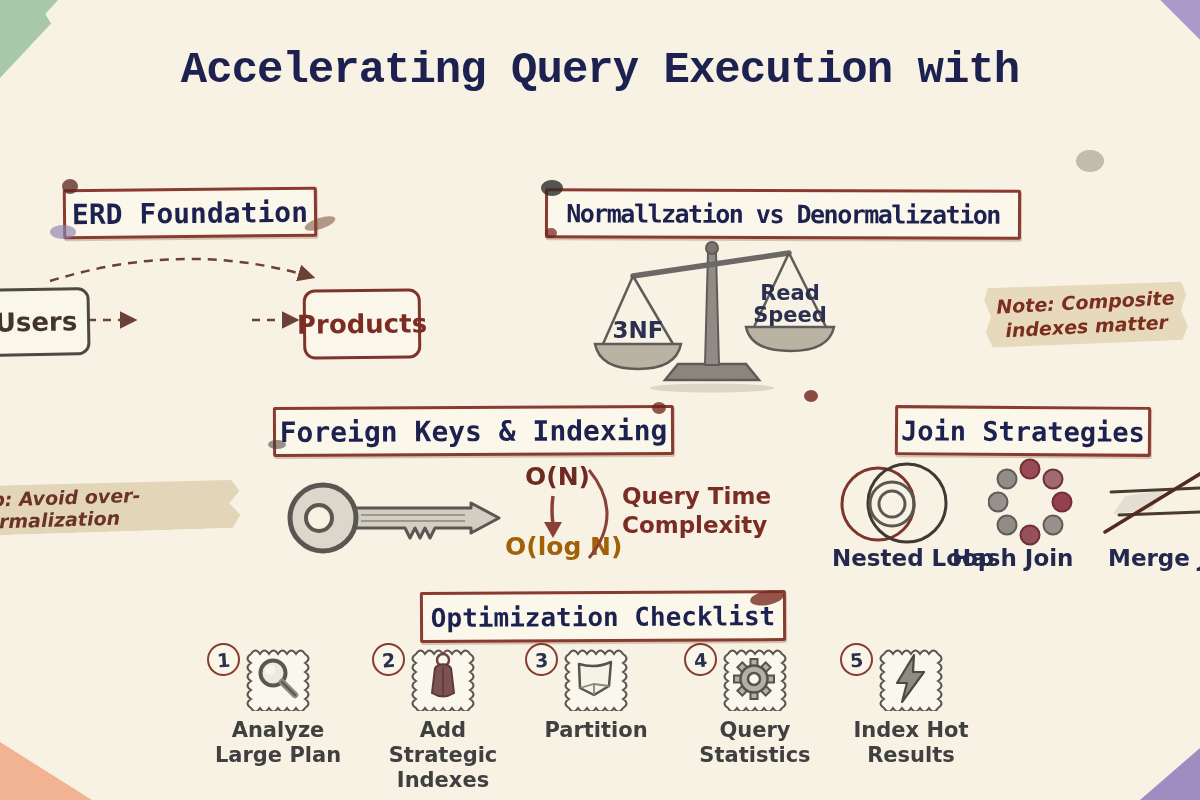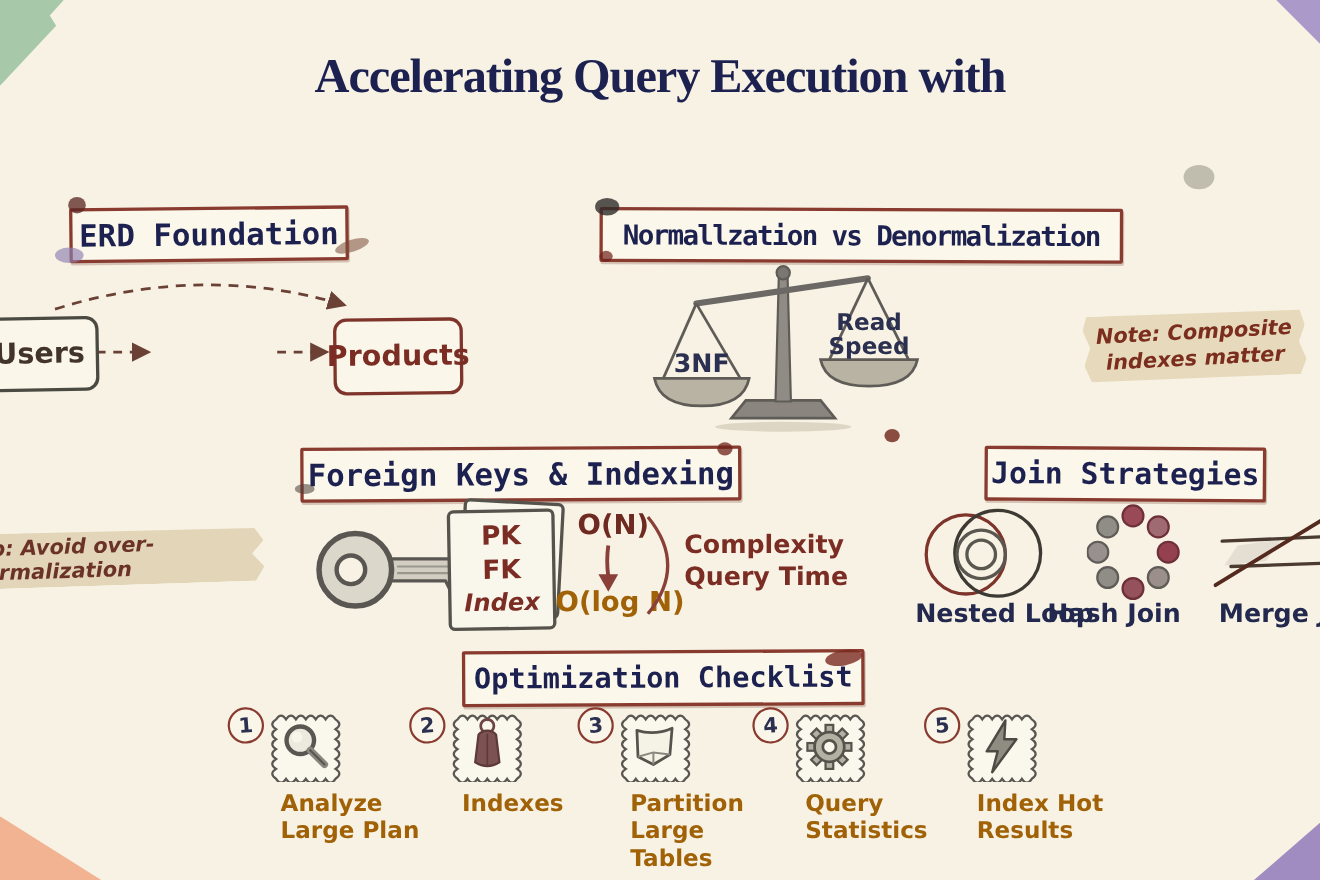--- a/index.html
+++ b/index.html
@@ -13,21 +13,21 @@
     clip-path:polygon(0 0,100% 0,78% 18%,88% 30%,0 100%);opacity:.92;}
   .tape-tr{position:absolute;left:1092px;top:-26px;width:210px;height:52px;background:#a493c7;
     transform:rotate(45deg);opacity:.92;}
   .tape-bl{position:absolute;left:0;top:742px;width:92px;height:58px;background:#f2b392;
     clip-path:polygon(0 0,100% 100%,0 100%);}
   .tape-br{position:absolute;left:1140px;top:748px;width:60px;height:52px;background:#a08cc0;
     clip-path:polygon(100% 0,100% 100%,0 100%);}
   
   .title{
     position:absolute;left:0;top:42px;width:1200px;text-align:center;
-    font-family:Liberation Serif, serif;font-weight:bold;
+    font-family:Liberation Mono, monospace;font-weight:bold;
     font-size:44px;line-height:56px;color:#1c2150;letter-spacing:-1px;
   }
   
   .hdr{
     position:absolute;display:flex;align-items:center;justify-content:center;
     background:#fbf7ea;border:3px solid #8a3b30;border-radius:2px;
     font-family:"DejaVu Sans Mono",monospace;font-weight:bold;color:#1c2150;
     box-shadow:1px 2px 0 rgba(110,60,40,.25);
   }
   .hdr-erd{left:63px;top:188px;width:248px;height:44px;font-size:28px;transform:rotate(-.6deg);}
@@ -80,22 +80,22 @@
   .join-icon{position:absolute;}
   .join-label{position:absolute;top:545px;font-weight:bold;font-size:23px;color:#23294e;white-space:nowrap;text-align:center;}
   
   .check-item{position:absolute;top:640px;width:146px;height:140px;}
   .check-num{
     position:absolute;left:2px;top:3px;width:29px;height:29px;border:2.5px solid #8a3b30;border-radius:50%;
     display:flex;align-items:center;justify-content:center;font-weight:bold;font-size:19px;color:#2b3050;
     background:#f9f5e8;transform:rotate(-4deg);
   }
   .check-stamp{position:absolute;left:40px;top:5px;}
-  .check-label{position:absolute;left:6px;top:78px;width:134px;text-align:left;
-    font-weight:bold;font-size:21px;line-height:25px;color:#a16207;margin-left:44px;}
+  .check-label{position:absolute;left:6px;top:78px;width:134px;text-align:center;
+    font-weight:bold;font-size:21px;line-height:25px;color:#404040;}
   
   .blob{position:absolute;border-radius:50%;}
 </style>
 </head>
 <body>
 
 <div class="canvas">
 
   <svg width="0" height="0" style="position:absolute">
     <defs>
@@ -162,41 +162,33 @@
 
   <svg class="key-svg" width="235" height="115">
     <path d="M 70,48 L 188,48 L 188,43 L 216,58 L 188,73 L 188,68 L 152,68
              l -5,10 l -5,-10 l -5,10 l -5,-10 l -5,10 l -5,-10 L 70,68 Z" fill="#d2cfc2" stroke="#5a5752" stroke-width="3" stroke-linejoin="round"></path>
     <line x1="78" y1="55" x2="182" y2="55" stroke="#9a978e" stroke-width="2"></line>
     <line x1="78" y1="61" x2="182" y2="61" stroke="#9a978e" stroke-width="2"></line>
     <circle cx="40" cy="58" r="33" fill="#dbd8cb" stroke="#5a5752" stroke-width="5"></circle>
     <circle cx="36" cy="58" r="13" fill="#f7f2e4" stroke="#5a5752" stroke-width="4"></circle>
   </svg>
 
-  <div class="cards">
-    <div class="card-back"></div>
-    <div class="card-front">
-      <div class="card-line">PK</div>
-      <div class="card-line">FK</div>
-      <div class="card-line idx">Index</div>
-    </div>
-  </div>
 
   <div class="cx-from">O(N)</div>
   <svg class="cx-arrow" width="26" height="46">
     <path d="M 13,2 Q 11,16 13,30" fill="none" stroke="#8a4038" stroke-width="3.5"></path>
     <polygon points="4,28 22,28 13,44" fill="#8a4038"></polygon>
   </svg>
   <div class="cx-to">O(log N)</div>
   <svg class="cx-paren" width="42" height="96">
     <path d="M 6,4 Q 42,48 6,92" fill="none" stroke="#8a4038" stroke-width="3"></path>
   </svg>
   <div class="cx-label">
+    <div>Query Time</div>
     <div>Complexity</div>
-    <div>Query Time</div>
   </div>
 
   <div class="hdr hdr-join">Join Strategies</div>
 
   <svg class="join-icon" style="left:835px;top:458px" width="122" height="92">
     <circle cx="43" cy="46" r="36" fill="none" stroke="#7e342b" stroke-width="3"></circle>
     <circle cx="72" cy="45" r="39" fill="none" stroke="#3d3a34" stroke-width="3"></circle>
     <circle cx="57" cy="46" r="22" fill="none" stroke="#5a5750" stroke-width="3"></circle>
     <circle cx="57" cy="46" r="13" fill="none" stroke="#5a5750" stroke-width="3"></circle>
   </svg>
@@ -241,35 +233,35 @@
 
   <div class="check-item" style="left:370px">
     <div class="check-num">2</div>
     <svg class="check-stamp" width="66" height="66">
       <use href="#stamp-frame"></use>
       <circle cx="33" cy="15" r="6" fill="none" stroke="#6e4444" stroke-width="2.5"></circle>
       <path d="M 25,23 C 29,18 37,18 41,23 L 44,48 Q 33,55 22,48 Z" fill="#7d5252" stroke="#5e3a3a" stroke-width="2"></path>
       <line x1="33" y1="22" x2="33" y2="51" stroke="#5e3a3a" stroke-width="1.5"></line>
     </svg>
     <div class="check-label">
+      <div>Add Strategic</div>
       <div>Indexes</div>
     </div>
   </div>
 
   <div class="check-item" style="left:523px">
     <div class="check-num">3</div>
     <svg class="check-stamp" width="66" height="66">
       <use href="#stamp-frame"></use>
       <path d="M 16,19 Q 32,24 48,17 L 46,41 L 31,50 L 17,43 Z" fill="#f5f2e6" stroke="#55534c" stroke-width="2.5" stroke-linejoin="round"></path>
       <path d="M 17,43 L 31,39 L 46,41" fill="none" stroke="#8a877e" stroke-width="1.8"></path>
       <line x1="31" y1="39" x2="31" y2="50" stroke="#8a877e" stroke-width="1.8"></line>
     </svg>
     <div class="check-label">
       <div>Partition</div>
-      <div>Large Tables</div>
     </div>
   </div>
 
   <div class="check-item" style="left:682px">
     <div class="check-num">4</div>
     <svg class="check-stamp" width="66" height="66">
       <use href="#stamp-frame"></use>
       <g transform="translate(32,34)">
         <g fill="#b4b1a4" stroke="#55534c" stroke-width="2">
           <rect x="-3.5" y="-20" width="7" height="9" transform="rotate(0)"></rect>

